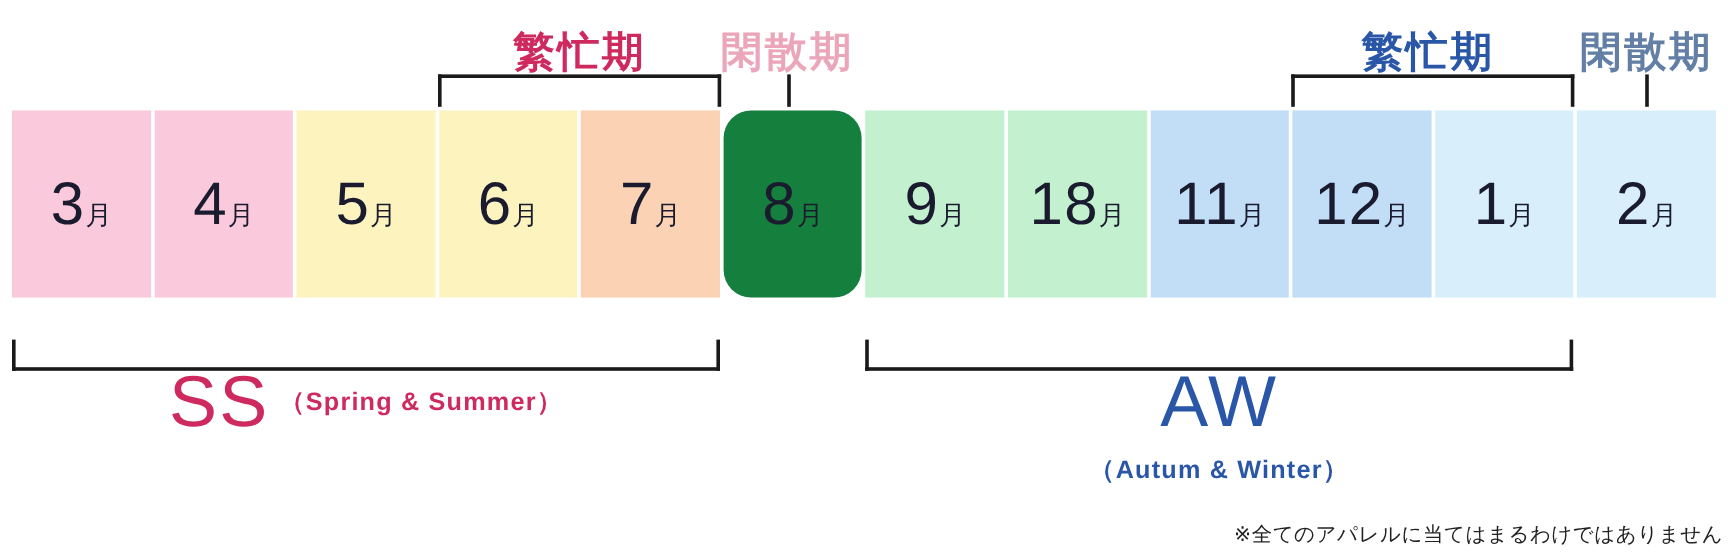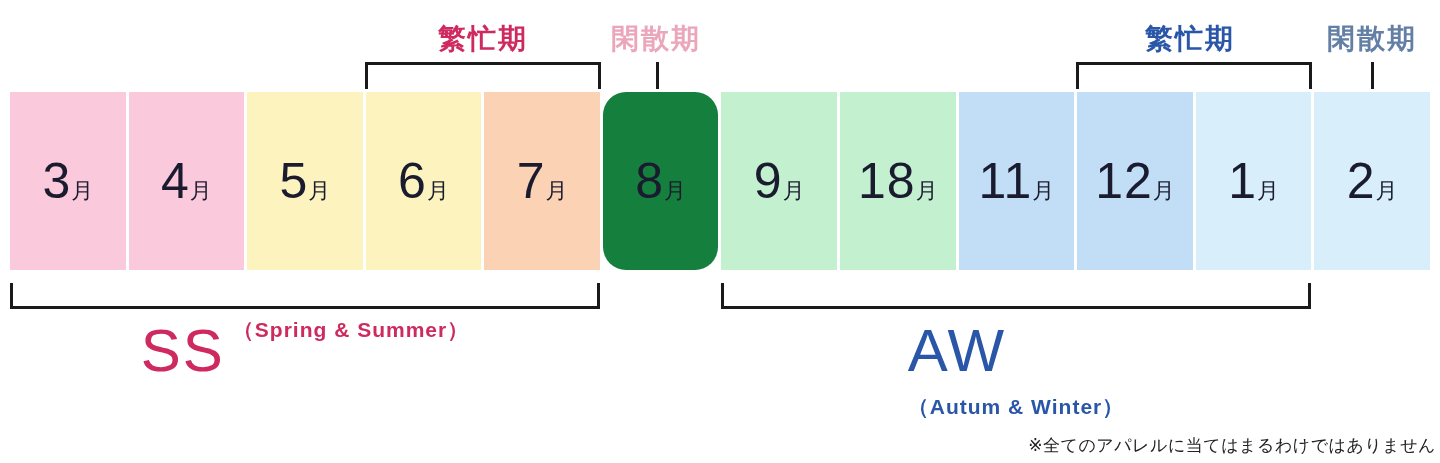--- a/index.html
+++ b/index.html
@@ -10,21 +10,21 @@
     width: 1440px;
     height: 463px;
     background: #ffffff;
     overflow: hidden;
   }
 
   
   .months {
     position: absolute;
     left: 10px; top: 92px;
-    width: 1420px; height: 178px;
+    width: 1420px; height: 156px;
     display: flex; gap: 3px;
   }
   .month {
     flex: 1 1 0;
     display: flex; align-items: center; justify-content: center;
     color: #1b1b2f;
   }
   .mlabel { display: inline-block; white-space: nowrap; }
   .month .num { font-size: 50px; font-weight: 500; letter-spacing: 1px; }
   .month .unit { font-size: 22px; font-weight: 500; }
@@ -40,30 +40,30 @@
   }
   .tick {
     position: absolute; top: 62px; height: 27px; width: 3px;
     background: #1a1a1a;
   }
 
   
   .period-label {
     position: absolute; top: 20px;
     transform: translateX(-50%);
-    font-size: 28px; font-weight: 700;
+    font-size: 35px; font-weight: 700;
     white-space: nowrap; letter-spacing: 2px;
   }
 
   
   .season {
-    position: absolute; top: 316px;
+    position: absolute; top: 300px;
     transform: translateX(-50%);
     white-space: nowrap;
-    display: flex; align-items: flex-start; gap: 8px;
+    display: flex; align-items: center; gap: 8px;
   }
   .season .abbr { font-size: 60px; font-weight: 500; letter-spacing: 2px; }
   .season .name { font-size: 21px; font-weight: 700; letter-spacing: 1px; }
 
   .footnote {
     position: absolute; right: 4px; top: 434px;
     font-size: 17px; color: #222222; letter-spacing: 0.5px;
   }
 </style>
 </head>

